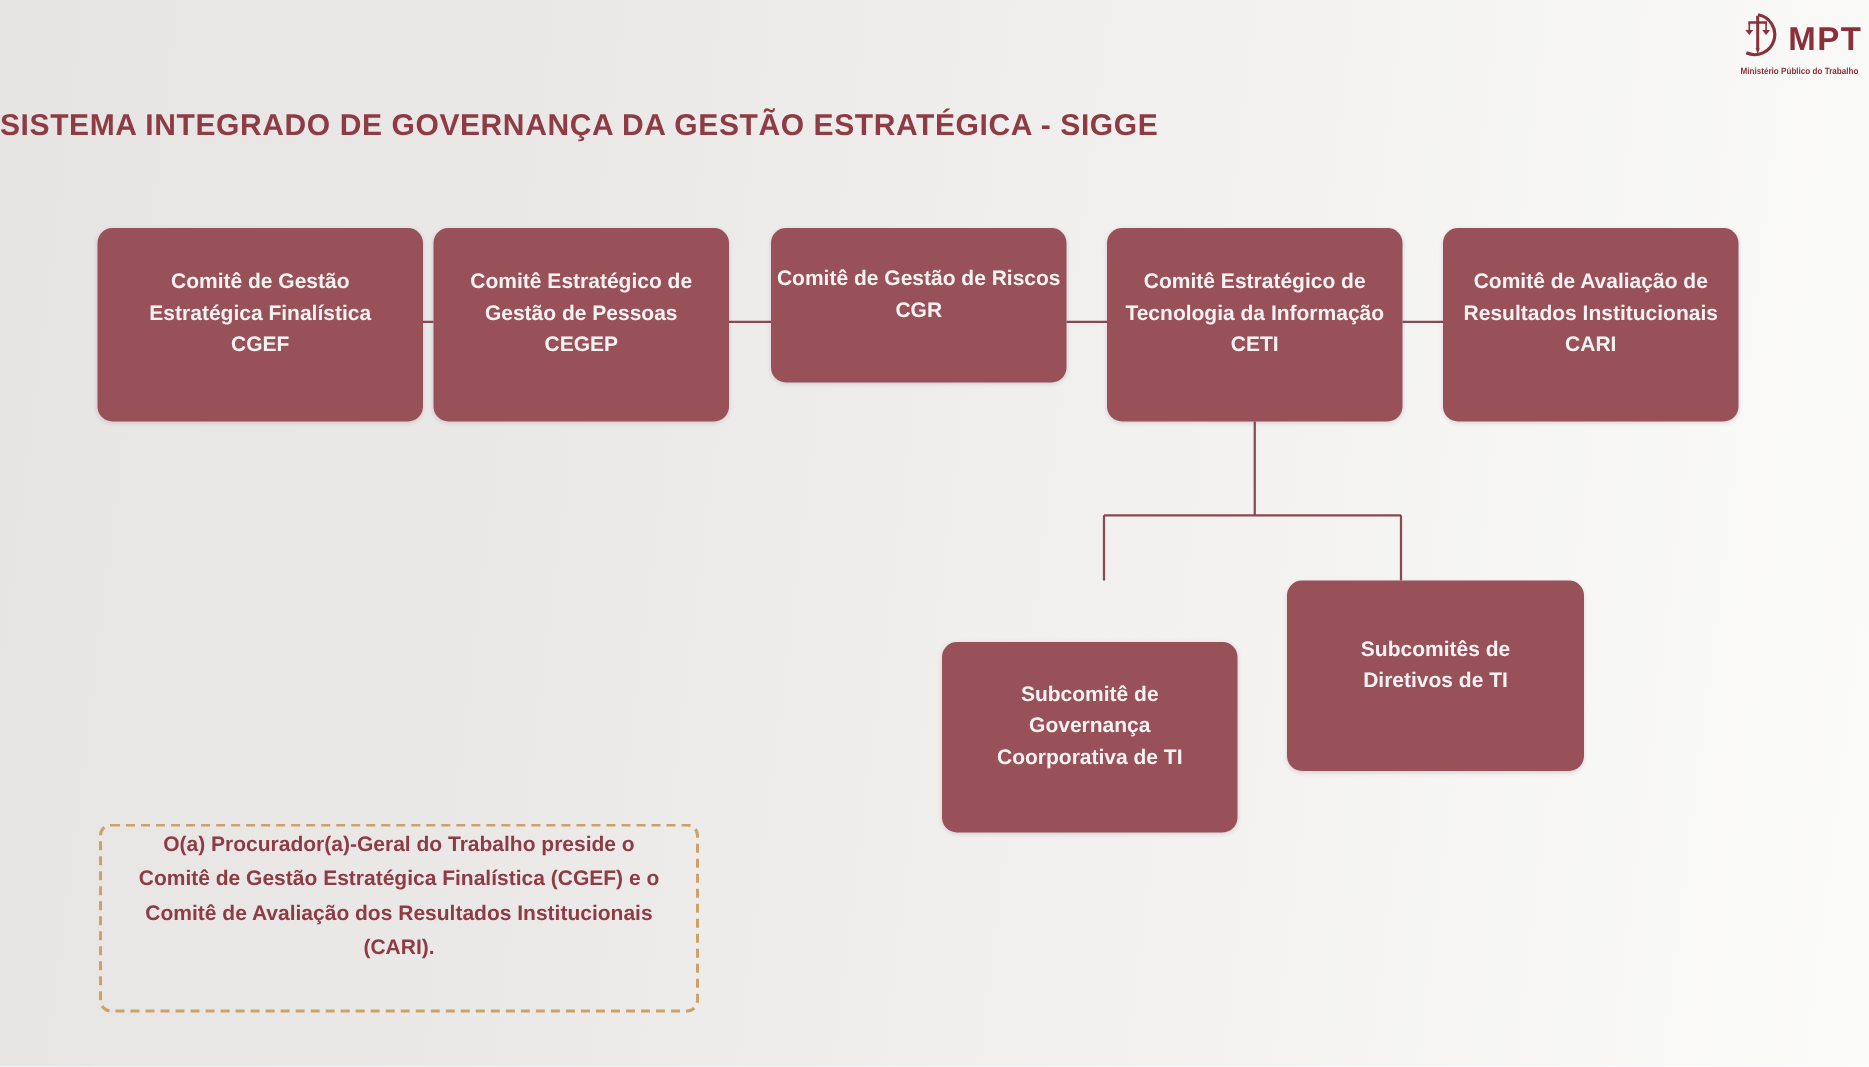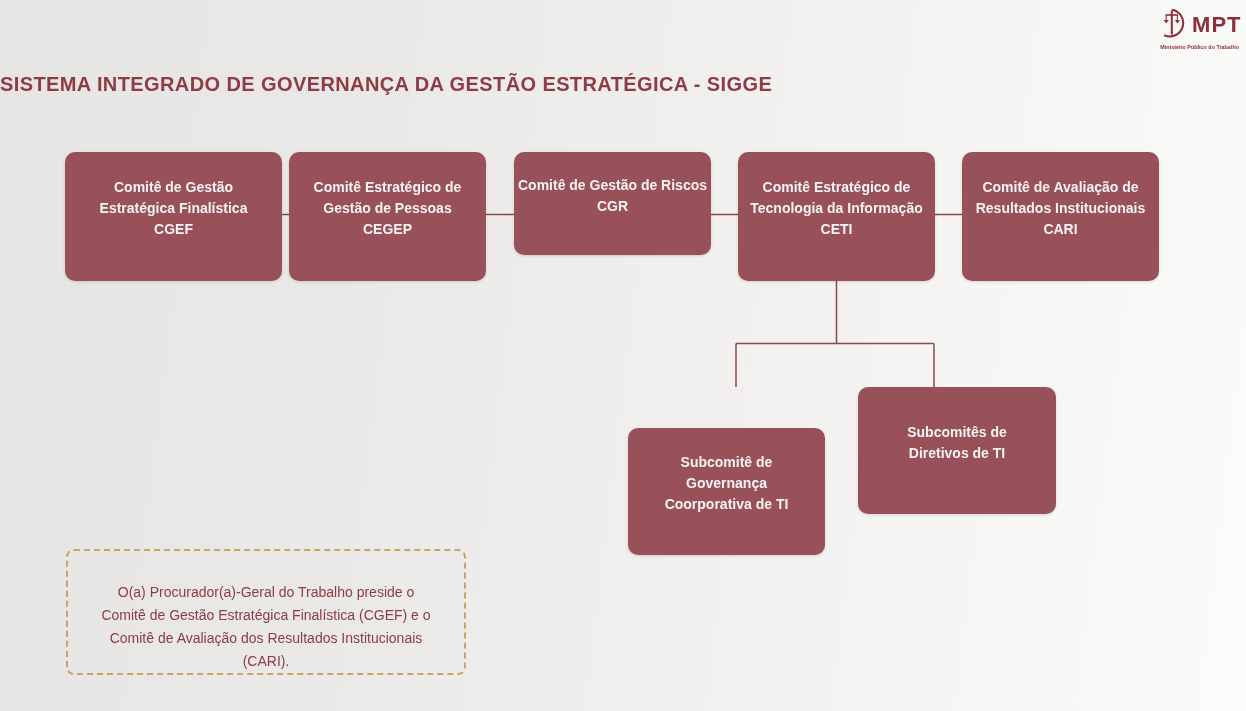--- a/index.html
+++ b/index.html
@@ -40,22 +40,22 @@
   .pos-3{left:514px;top:152px;width:197px;height:103px;}
   .pos-4{left:738px;top:152px;width:197px;height:129px;}
   .pos-5{left:962px;top:152px;width:197px;height:129px;text-align:center;}
   .pos-s1{left:628px;top:387px;width:197px;height:127px;margin-top:41px;}
   .pos-s2{left:858px;top:387px;width:198px;height:127px;}
   
   .note{
     position:absolute;left:66px;top:549px;width:400px;height:126px;
     border:2px dashed #cda266;border-radius:8px;
     box-sizing:border-box;
-    display:flex;align-items:flex-end;justify-content:center;
-    color:#8e3b44;font-weight:normal;font-size:14px;line-height:23px;
+    display:flex;align-items:flex-start;justify-content:center;
+    color:#8e3b44;font-weight:bold;font-size:14px;line-height:23px;
     text-align:center;
   }
   .note .label{display:block;white-space:pre;}
 </style>
 </head>
 <body>
 
 <div class="canvas">
 
   <div class="page-title">SISTEMA INTEGRADO DE GOVERNANÇA DA GESTÃO ESTRATÉGICA - SIGGE</div>

